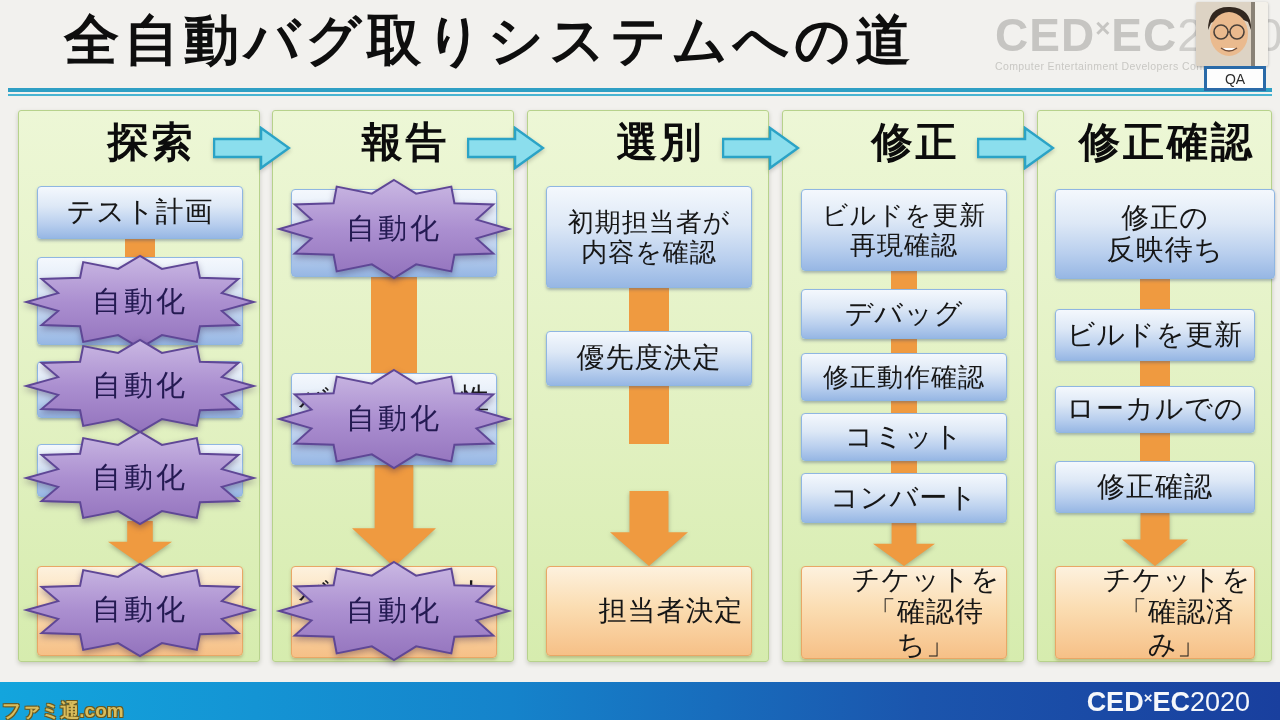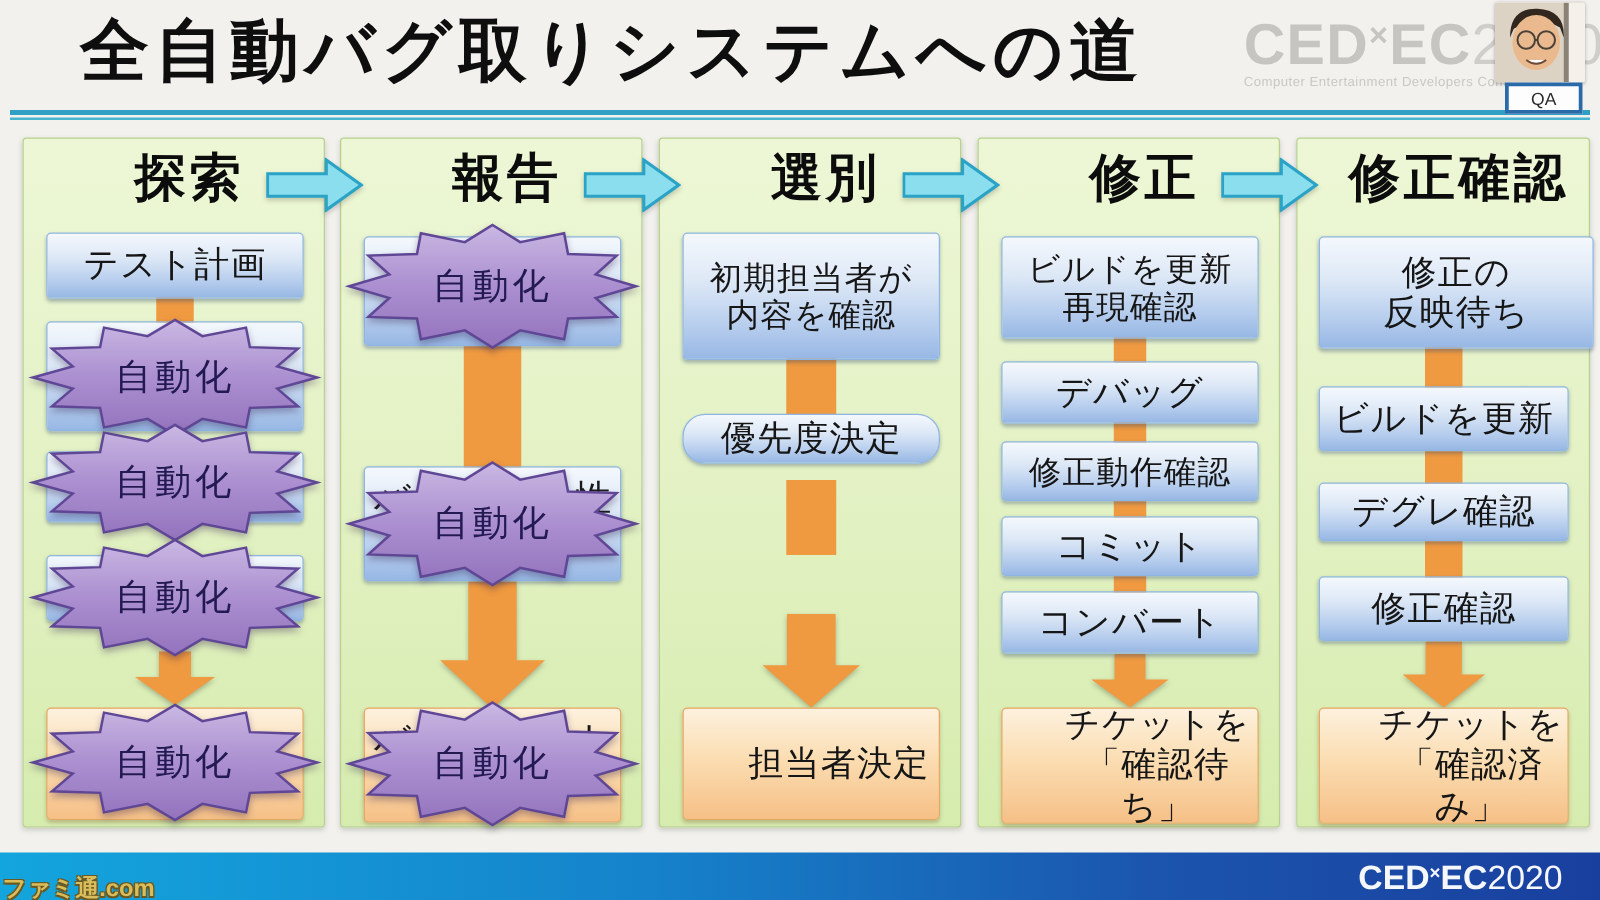--- a/index.html
+++ b/index.html
@@ -185,21 +185,21 @@
   </div>
 
   <div class="panel" style="left:527px;width:242px;">
     <div class="panel-header">選別</div>
     <div class="conn" style="left:101px;top:156px;width:40px;height:70px;"></div>
     <div class="conn" style="left:101px;top:273px;width:40px;height:60px;"></div>
     <div class="box blue" style="left:18px;top:75px;width:206px;height:102px;">
       <span class="box-text" style="font-size:26px;">初期担当者が
 内容を確認</span>
     </div>
-    <div class="box blue" style="left:18px;top:220px;width:206px;height:40px;border-radius:18px;">
+    <div class="box blue" style="left:18px;top:220px;width:206px;height:55px;">
       <span class="box-text">優先度決定</span>
     </div>
     <svg class="down-arrow" style="left:82px;top:380px;" width="78" height="75" viewBox="0 0 100 100" preserveAspectRatio="none">
       <polygon points="25,0 75,0 75,55 100,55 50,100 0,55 25,55"></polygon>
       </svg>
     <div class="box orange" style="left:18px;top:455px;width:206px;height:90px;">
       <span class="box-text">担当者決定</span>
     </div>
   </div>
 
@@ -240,21 +240,21 @@
     <div class="conn" style="left:102px;top:248px;width:30px;height:30px;"></div>
     <div class="conn" style="left:102px;top:320px;width:30px;height:33px;"></div>
     <div class="box blue" style="left:17px;top:78px;width:220px;height:90px;">
       <span class="box-text">修正の
 反映待ち</span>
     </div>
     <div class="box blue" style="left:17px;top:198px;width:200px;height:52px;">
       <span class="box-text">ビルドを更新</span>
     </div>
     <div class="box blue" style="left:17px;top:275px;width:200px;height:47px;">
-      <span class="box-text">デグレ確認</span>
+      <span class="box-text">ローカルでの</span>
     </div>
     <div class="box blue" style="left:17px;top:350px;width:200px;height:52px;">
       <span class="box-text">修正確認</span>
     </div>
     <svg class="down-arrow" style="left:84px;top:402px;" width="66" height="53" viewBox="0 0 100 100" preserveAspectRatio="none">
       <polygon points="28,0 72,0 72,50 100,50 50,100 0,50 28,50"></polygon>
       </svg>
     <div class="box orange" style="left:17px;top:455px;width:200px;height:93px;">
       <span class="box-text">チケットを
 「確認済み」</span>

